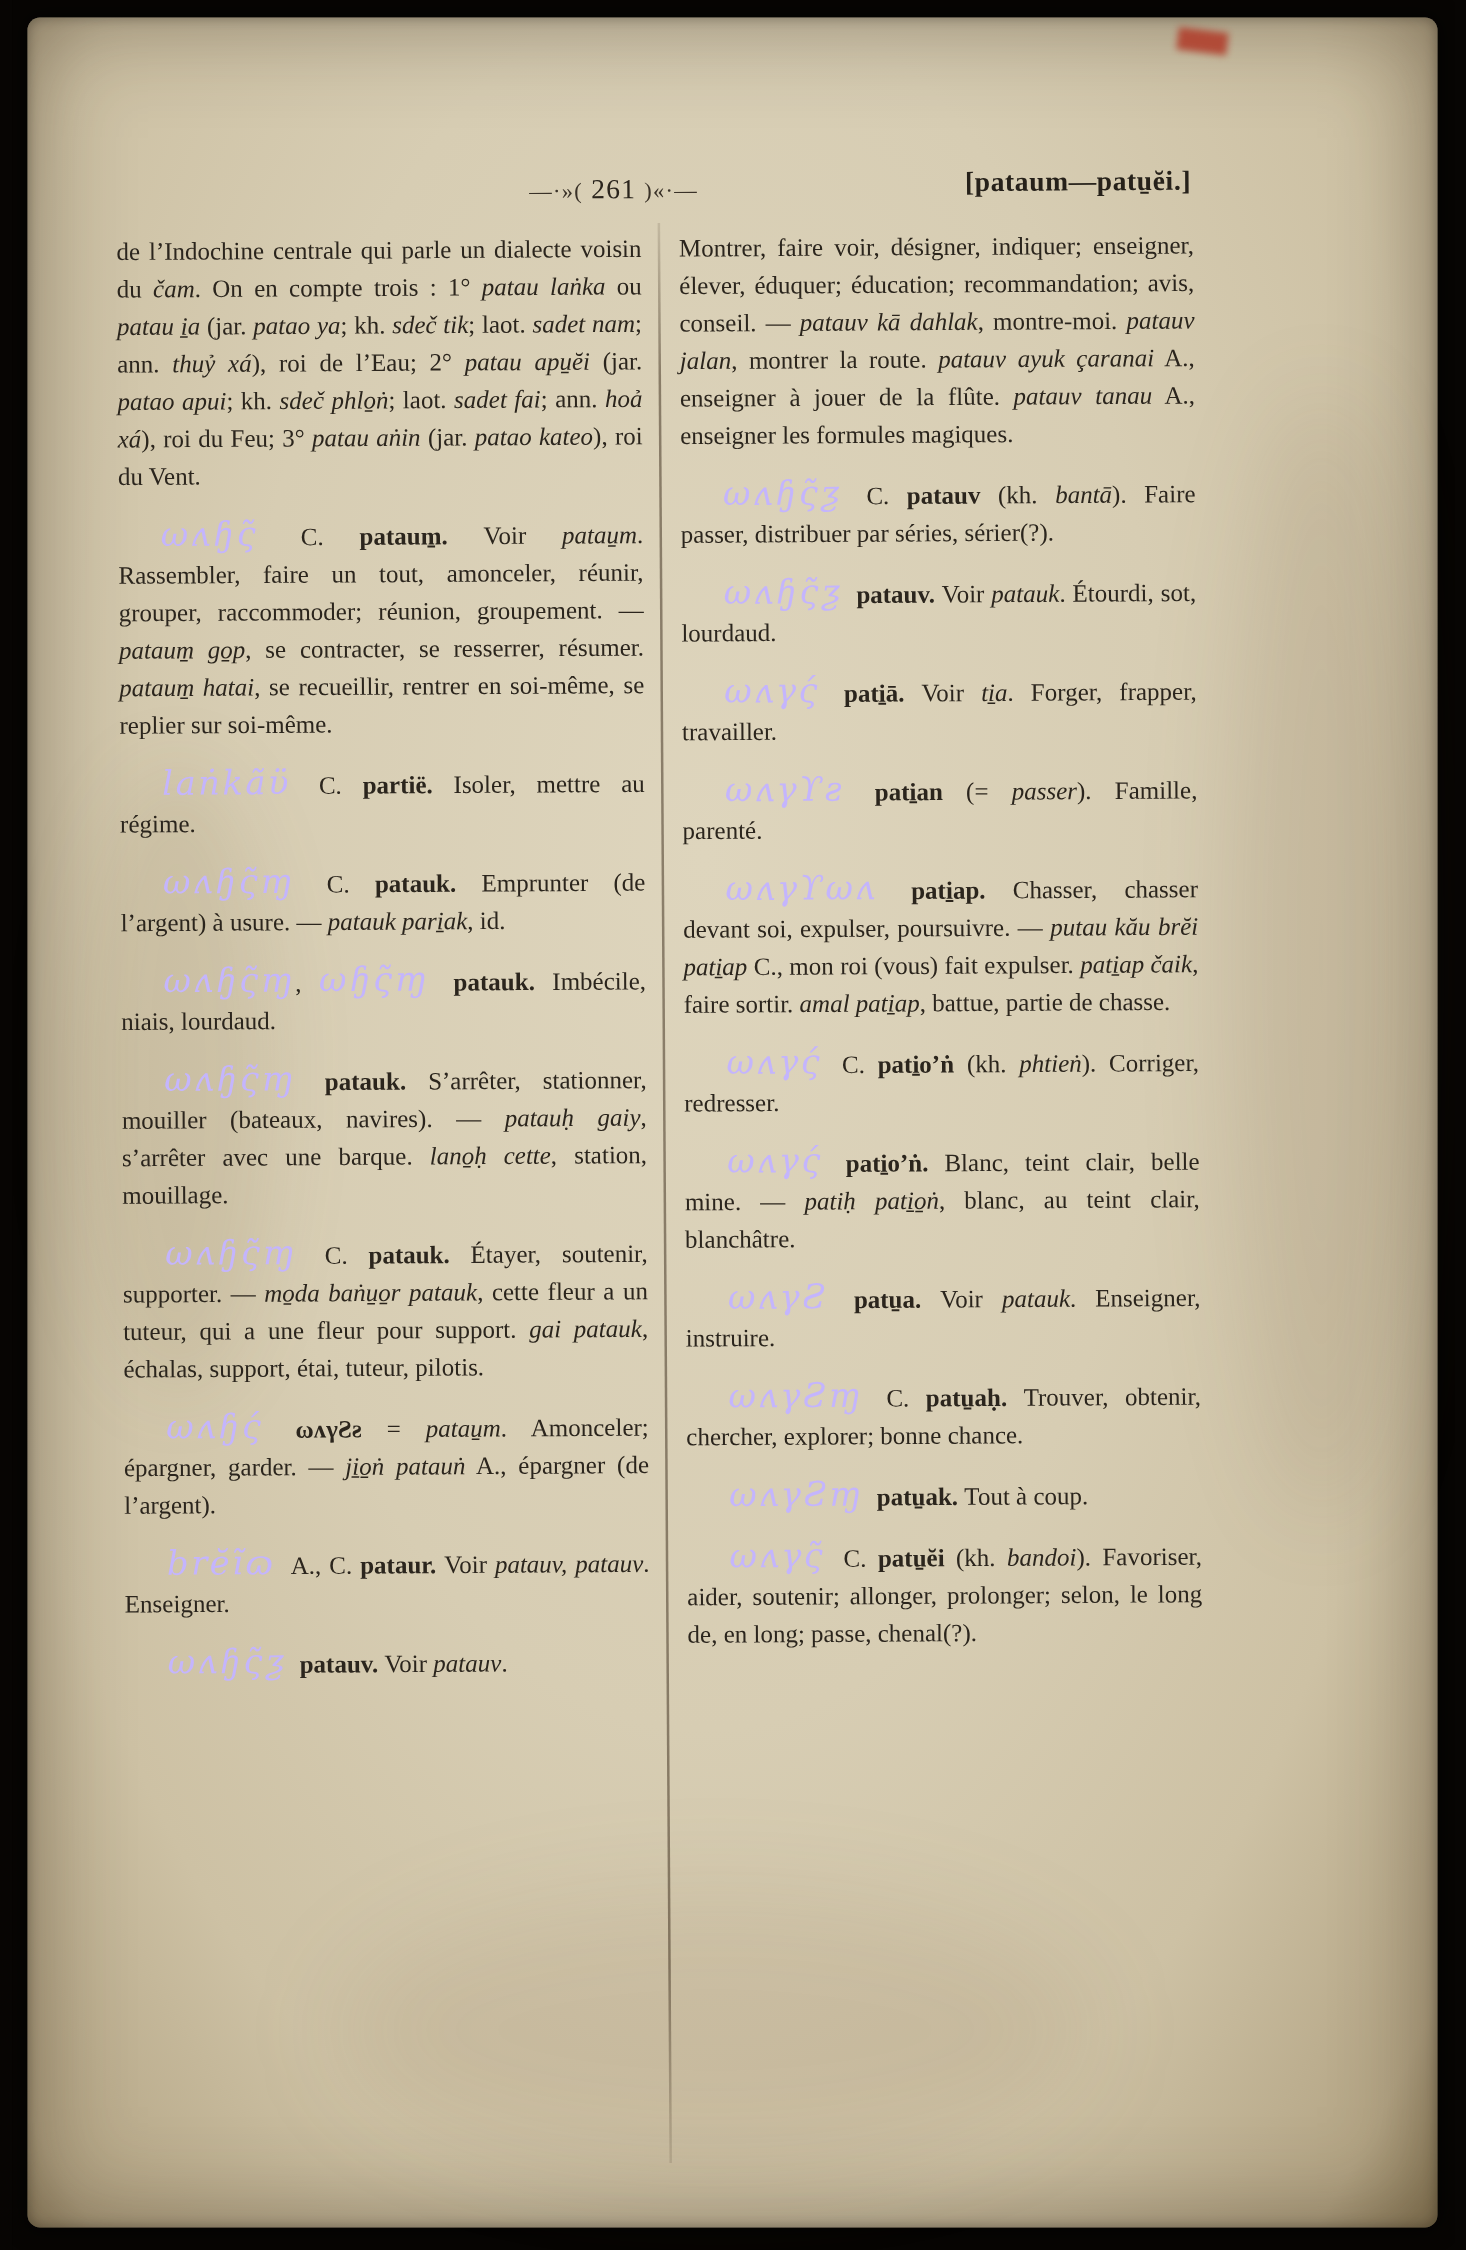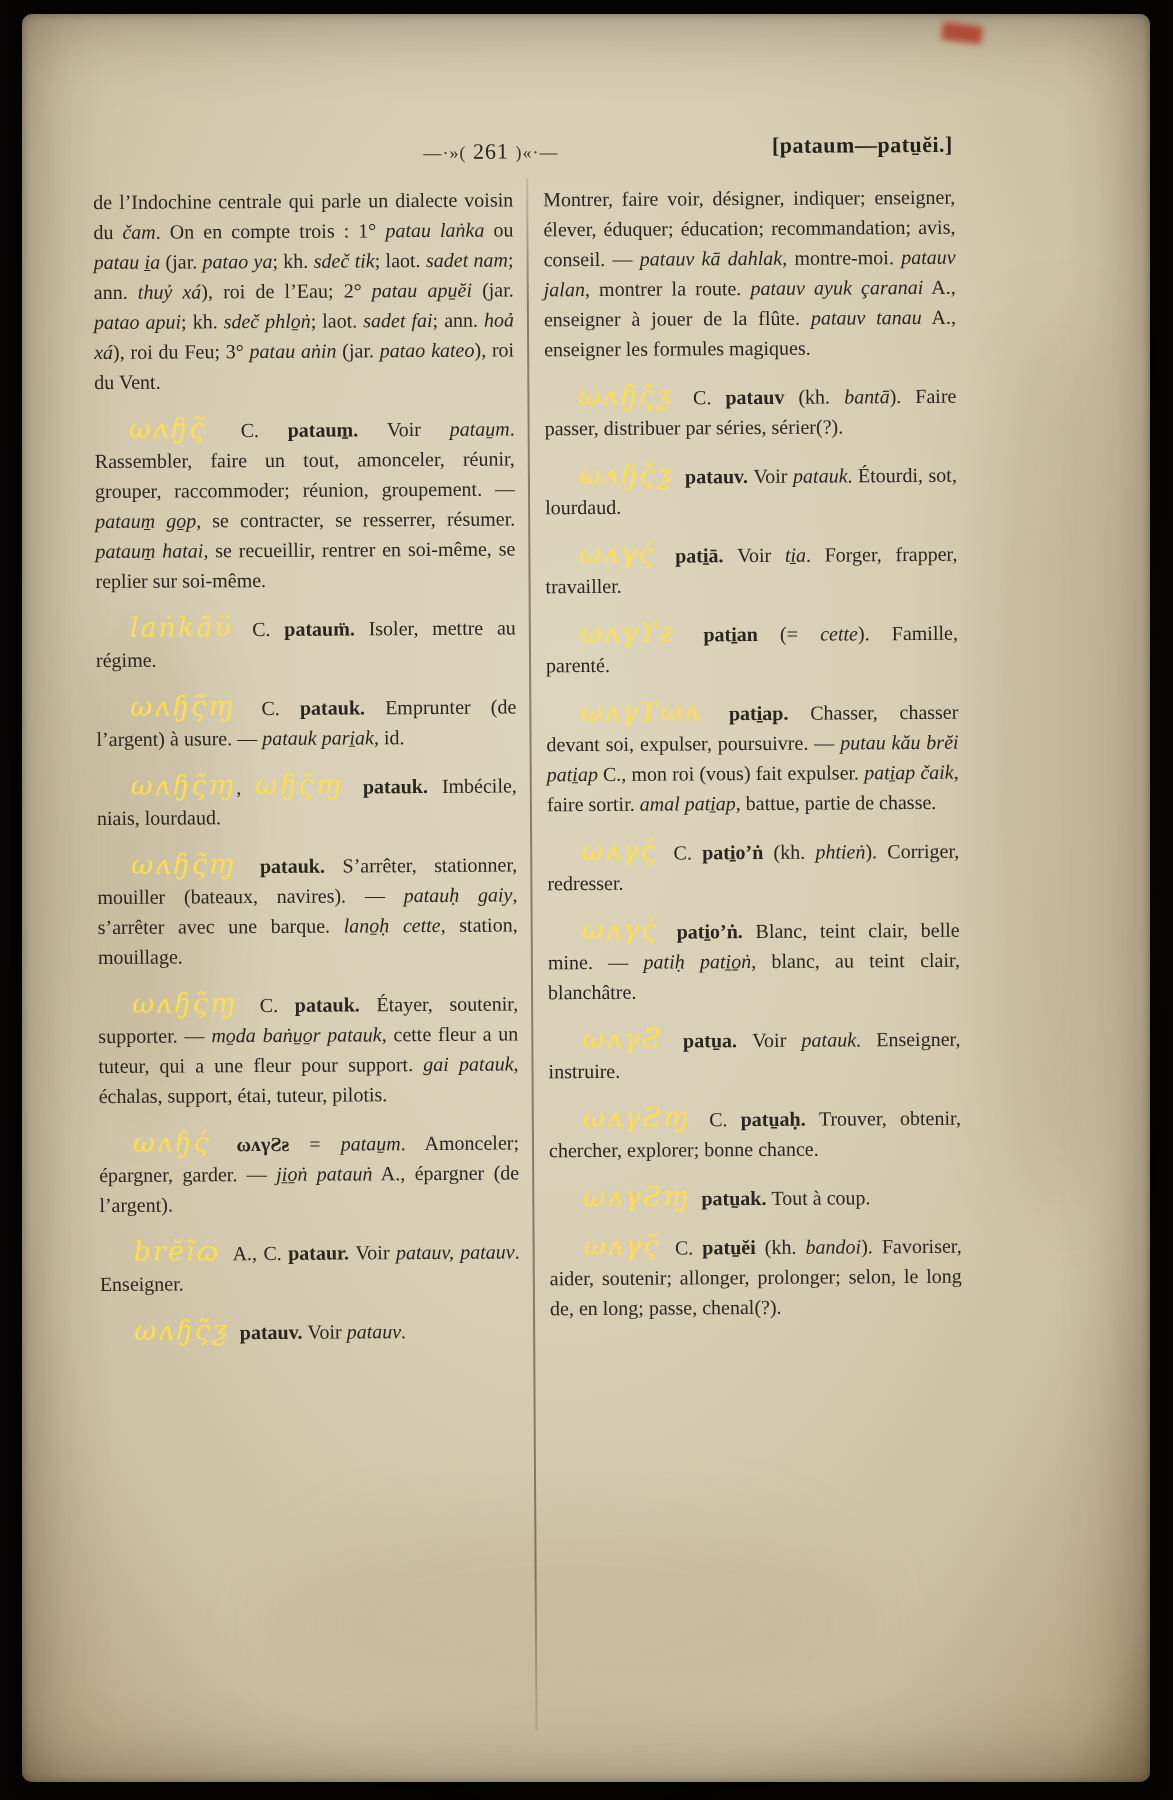--- a/index.html
+++ b/index.html
@@ -48,21 +48,21 @@
   .col-left{left:82px;width:420px;}
   .col-right{left:532px;width:412px;}
   .block{margin:0;}
   .block.entry{margin-top:17px;text-indent:34px;}
   .block.paragraph{margin-top:0;text-indent:0;}
   .run-r{}
   .run-b{font-weight:700;}
   .run-i{font-style:italic;}
   .run-cs{
     font-family:"DejaVu Serif",serif;font-style:italic;
-    font-size:27px;letter-spacing:2px;color:#fde047;line-height:30px;
+    font-size:27px;letter-spacing:2px;color:#c4b5fd;line-height:30px;
   }
 </style>
 </head>
 <body>
 
 <div class="photo">
   <div class="paper">
     <div class="stain s1"></div>
     <div class="stain s2"></div>
     <div class="stain s3"></div>
@@ -75,35 +75,35 @@
       <span>261</span>
       <span class="orn">)«·—</span>
     </div>
     <div class="running-head">[pataum—patu̱ĕi.]</div>
 
     <div class="divider"></div>
 
     <div class="col col-left">
         <p class="block paragraph"><span class="run-r">de l’Indochine centrale qui parle un dialecte voisin du </span><span class="run-i">čam</span><span class="run-r">. On en compte trois : 1° </span><span class="run-i">patau laṅka</span><span class="run-r"> ou </span><span class="run-i">patau i̱a</span><span class="run-r"> (jar. </span><span class="run-i">patao ya</span><span class="run-r">; kh. </span><span class="run-i">sdeč tik</span><span class="run-r">; laot. </span><span class="run-i">sadet nam</span><span class="run-r">; ann. </span><span class="run-i">thuỷ xá</span><span class="run-r">), roi de l’Eau; 2° </span><span class="run-i">patau apu̱ĕi</span><span class="run-r"> (jar. </span><span class="run-i">patao apui</span><span class="run-r">; kh. </span><span class="run-i">sdeč phlo̱ṅ</span><span class="run-r">; laot. </span><span class="run-i">sadet fai</span><span class="run-r">; ann. </span><span class="run-i">hoả xá</span><span class="run-r">), roi du Feu; 3° </span><span class="run-i">patau aṅin</span><span class="run-r"> (jar. </span><span class="run-i">patao kateo</span><span class="run-r">), roi du Vent.</span></p>
         <p class="block entry"><span class="run-cs">ωʌɧς̃  </span><span class="run-r">C. </span><span class="run-b">pataum̱. </span><span class="run-r">Voir </span><span class="run-i">patau̱m</span><span class="run-r">. Rassembler, faire un tout, amonceler, réunir, grouper, raccommoder; réunion, groupement. — </span><span class="run-i">pataum̱ go̱p</span><span class="run-r">, se contracter, se resserrer, résumer. </span><span class="run-i">pataum̱ hatai</span><span class="run-r">, se recueillir, rentrer en soi-même, se replier sur soi-même.</span></p>
-        <p class="block entry"><span class="run-cs">laṅkãϋ  </span><span class="run-r">C. </span><span class="run-b">pataum̈. </span><span class="run-r">Isoler, mettre au régime.</span></p>
+        <p class="block entry"><span class="run-cs">laṅkãϋ  </span><span class="run-r">C. </span><span class="run-b">partië. </span><span class="run-r">Isoler, mettre au régime.</span></p>
         <p class="block entry"><span class="run-cs">ωʌɧς̃ɱ  </span><span class="run-r">C. </span><span class="run-b">patauk. </span><span class="run-r">Emprunter (de l’argent) à usure. — </span><span class="run-i">patauk pari̱ak</span><span class="run-r">, id.</span></p>
         <p class="block entry"><span class="run-cs">ωʌɧς̃ɱ</span><span class="run-r">, </span><span class="run-cs">ωɧς̃ɱ  </span><span class="run-b">patauk. </span><span class="run-r">Imbécile, niais, lourdaud.</span></p>
         <p class="block entry"><span class="run-cs">ωʌɧς̃ɱ  </span><span class="run-b">patauk. </span><span class="run-r">S’arrêter, stationner, mouiller (bateaux, navires). — </span><span class="run-i">patauḥ gaiy</span><span class="run-r">, s’arrêter avec une barque. </span><span class="run-i">lano̱ḥ cette</span><span class="run-r">, station, mouillage.</span></p>
         <p class="block entry"><span class="run-cs">ωʌɧς̃ɱ  </span><span class="run-r">C. </span><span class="run-b">patauk. </span><span class="run-r">Étayer, soutenir, supporter. — </span><span class="run-i">mo̱da baṅu̱o̱r patauk</span><span class="run-r">, cette fleur a un tuteur, qui a une fleur pour support. </span><span class="run-i">gai patauk</span><span class="run-r">, échalas, support, étai, tuteur, pilotis.</span></p>
         <p class="block entry"><span class="run-cs">ωʌɧς́  </span><span class="run-b">ωʌγƧƨ </span><span class="run-r">= </span><span class="run-i">patau̱m</span><span class="run-r">. Amonceler; épargner, garder. — </span><span class="run-i">ji̱o̱ṅ patauṅ</span><span class="run-r"> A., épargner (de l’argent).</span></p>
         <p class="block entry"><span class="run-cs">brĕĩɷ  </span><span class="run-r">A., C. </span><span class="run-b">pataur. </span><span class="run-r">Voir </span><span class="run-i">patauv, patauv</span><span class="run-r">. Enseigner.</span></p>
         <p class="block entry"><span class="run-cs">ωʌɧς̃ƺ  </span><span class="run-b">patauv. </span><span class="run-r">Voir </span><span class="run-i">patauv</span><span class="run-r">.</span></p>
       </div>
     <div class="col col-right">
         <p class="block paragraph"><span class="run-r">Montrer, faire voir, désigner, indiquer; enseigner, élever, éduquer; éducation; recommandation; avis, conseil. — </span><span class="run-i">patauv kā dahlak</span><span class="run-r">, montre-moi. </span><span class="run-i">patauv jalan</span><span class="run-r">, montrer la route. </span><span class="run-i">patauv ayuk çaranai</span><span class="run-r"> A., enseigner à jouer de la flûte. </span><span class="run-i">patauv tanau</span><span class="run-r"> A., enseigner les formules magiques.</span></p>
         <p class="block entry"><span class="run-cs">ωʌɧς̃ƺ  </span><span class="run-r">C. </span><span class="run-b">patauv </span><span class="run-r">(kh. </span><span class="run-i">bantā</span><span class="run-r">). Faire passer, distribuer par séries, sérier(?).</span></p>
         <p class="block entry"><span class="run-cs">ωʌɧς̃ƺ  </span><span class="run-b">patauv. </span><span class="run-r">Voir </span><span class="run-i">patauk</span><span class="run-r">. Étourdi, sot, lourdaud.</span></p>
         <p class="block entry"><span class="run-cs">ωʌγς́  </span><span class="run-b">pati̱ā. </span><span class="run-r">Voir </span><span class="run-i">ti̱a</span><span class="run-r">. Forger, frapper, travailler.</span></p>
-        <p class="block entry"><span class="run-cs">ωʌγϒƨ  </span><span class="run-b">pati̱an </span><span class="run-r">(= </span><span class="run-i">cette</span><span class="run-r">). Famille, parenté.</span></p>
+        <p class="block entry"><span class="run-cs">ωʌγϒƨ  </span><span class="run-b">pati̱an </span><span class="run-r">(= </span><span class="run-i">passer</span><span class="run-r">). Famille, parenté.</span></p>
         <p class="block entry"><span class="run-cs">ωʌγϒωʌ  </span><span class="run-b">pati̱ap. </span><span class="run-r">Chasser, chasser devant soi, expulser, poursuivre. — </span><span class="run-i">putau kău brĕi pati̱ap</span><span class="run-r"> C., mon roi (vous) fait expulser. </span><span class="run-i">pati̱ap čaik</span><span class="run-r">, faire sortir. </span><span class="run-i">amal pati̱ap</span><span class="run-r">, battue, partie de chasse.</span></p>
         <p class="block entry"><span class="run-cs">ωʌγς́  </span><span class="run-r">C. </span><span class="run-b">pati̱o’ṅ </span><span class="run-r">(kh. </span><span class="run-i">phtieṅ</span><span class="run-r">). Corriger, redresser.</span></p>
         <p class="block entry"><span class="run-cs">ωʌγς́  </span><span class="run-b">pati̱o’ṅ. </span><span class="run-r">Blanc, teint clair, belle mine. — </span><span class="run-i">patiḥ pati̱o̱ṅ</span><span class="run-r">, blanc, au teint clair, blanchâtre.</span></p>
         <p class="block entry"><span class="run-cs">ωʌγƧ  </span><span class="run-b">patu̱a. </span><span class="run-r">Voir </span><span class="run-i">patauk</span><span class="run-r">. Enseigner, instruire.</span></p>
         <p class="block entry"><span class="run-cs">ωʌγƧɱ  </span><span class="run-r">C. </span><span class="run-b">patu̱aḥ. </span><span class="run-r">Trouver, obtenir, chercher, explorer; bonne chance.</span></p>
         <p class="block entry"><span class="run-cs">ωʌγƧɱ  </span><span class="run-b">patu̱ak. </span><span class="run-r">Tout à coup.</span></p>
         <p class="block entry"><span class="run-cs">ωʌγς̃  </span><span class="run-r">C. </span><span class="run-b">patu̱ĕi </span><span class="run-r">(kh. </span><span class="run-i">bandoi</span><span class="run-r">). Favoriser, aider, soutenir; allonger, prolonger; selon, le long de, en long; passe, chenal(?).</span></p>
       </div>
   </div>
 </div>

